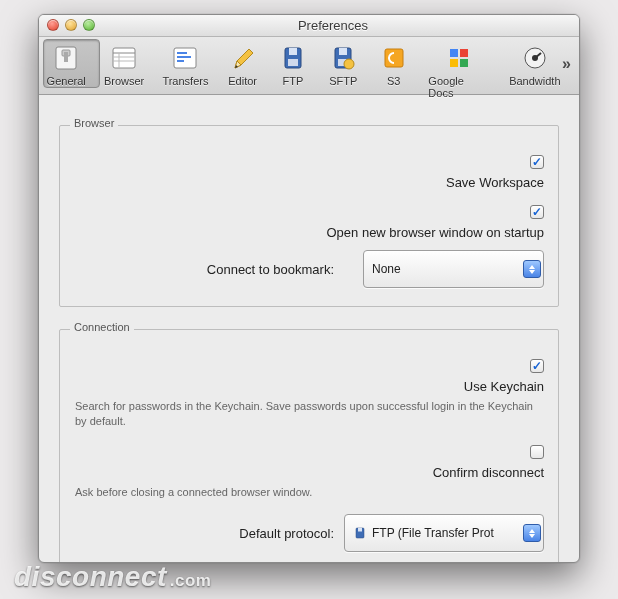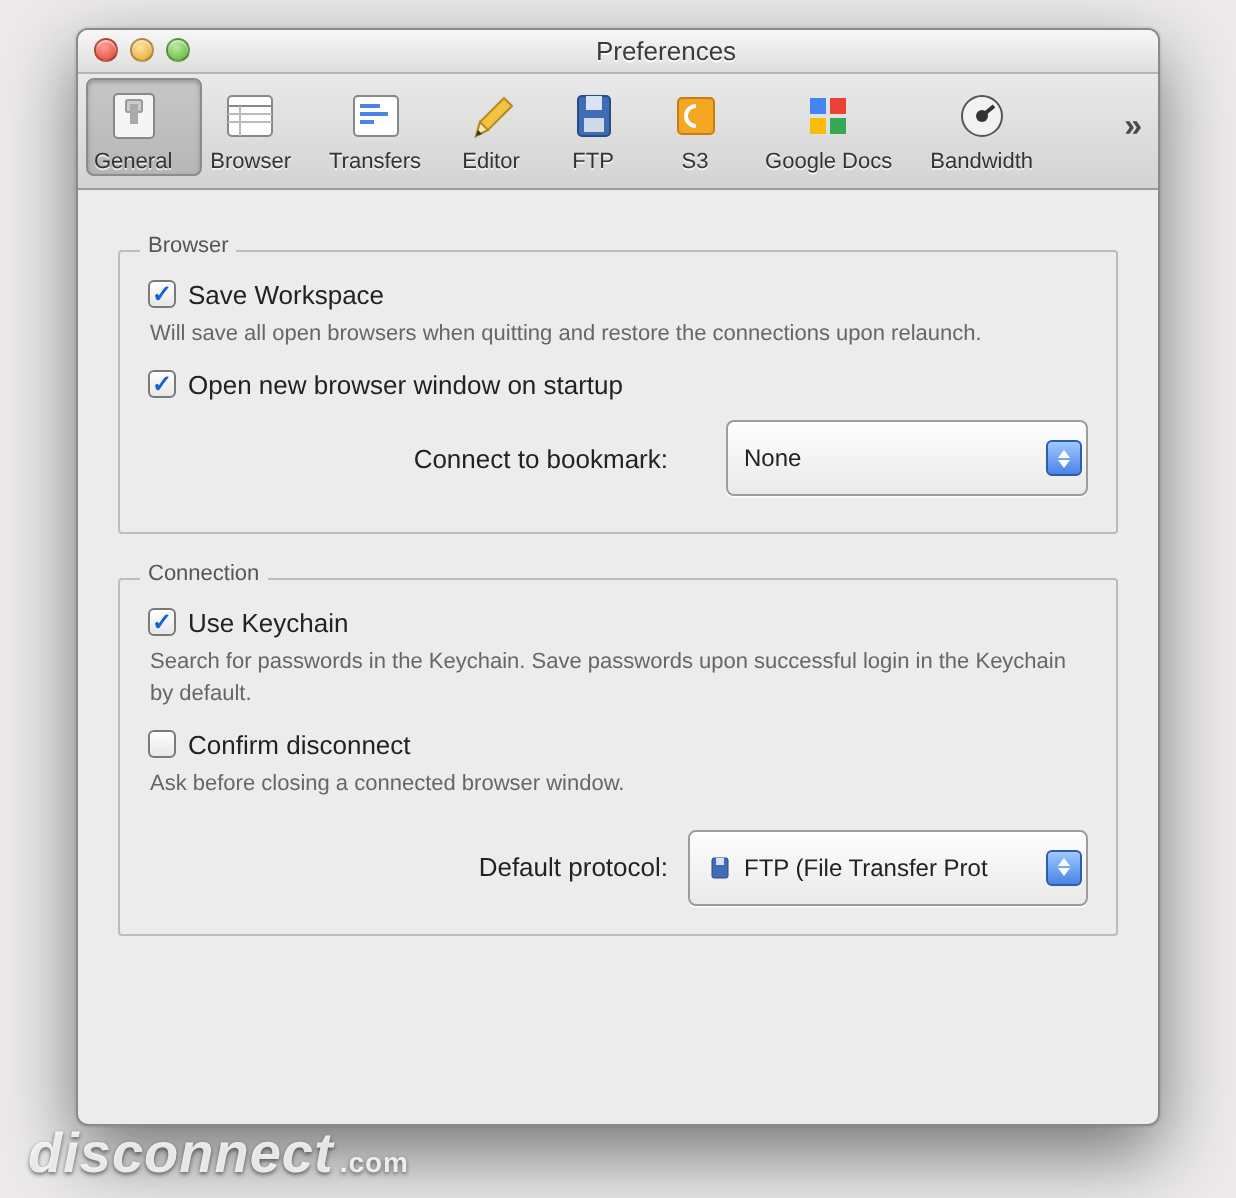--- a/index.html
+++ b/index.html
@@ -86,21 +86,21 @@
     margin-top:14px;
   }
   .group-label {
     position:absolute;
     top:-9px; left:10px;
     font-size:11px;
     color:#555;
     background:#ececec;
     padding:0 4px;
   }
-  .chk-row { display:flex; align-items:flex-start; gap:6px; margin-top:0;}
+  .chk-row { display:flex; align-items:flex-end; gap:6px; margin-top:15px;flex-direction:column;}
   .chk {
     width:14px; height:14px;
     border:1px solid #7a7a7a;
     border-radius:3px;
     background:linear-gradient(#fff,#e7e7e7);
     display:inline-flex; align-items:center; justify-content:center;
     box-shadow:inset 0 1px 0 #fff;
     flex-shrink:0;
   }
   .chk.checked::after{
@@ -159,21 +159,21 @@
     position:absolute;
     left:14px; bottom:6px;
     font-size:28px;
     font-weight:700;
     letter-spacing:0.5px;
     color:rgba(255,255,255,0.85);
     text-shadow:0 1px 2px rgba(0,0,0,0.55);
     font-style:italic;
     font-family: Arial, sans-serif;
   }
-  .watermark .com { font-size:14px; font-style:normal; margin-left:3px;}
+  .watermark .com { font-size:17px; font-style:normal; margin-left:3px;}
 
   
 </style>
 </head>
 <body>
 
 <div class="window">
   <div class="titlebar">
     <div class="traffic">
       <div class="btn close-btn"></div>
@@ -230,20 +230,31 @@
     <div class="tb-item" style="min-width:38px">
       <div class="tb-icon">
         <svg width="28" height="28" viewBox="0 0 28 28">
           <rect x="6" y="4" width="16" height="20" rx="2" fill="#3f6db5" stroke="#2a4a80"></rect>
           <rect x="10" y="4" width="8" height="7" fill="#d8e3f5"></rect>
           <rect x="9" y="15" width="10" height="7" fill="#cfd9ec"></rect>
         </svg>
       </div>
       <span class="tb-label">FTP</span>
     </div>
+    <div class="tb-item" style="min-width:38px">
+      <div class="tb-icon">
+        <svg width="28" height="28" viewBox="0 0 28 28">
+          <rect x="6" y="4" width="16" height="20" rx="2" fill="#3f6db5" stroke="#2a4a80"></rect>
+          <rect x="10" y="4" width="8" height="7" fill="#d8e3f5"></rect>
+          <rect x="9" y="15" width="10" height="7" fill="#cfd9ec"></rect>
+          <circle cx="20" cy="20" r="5" fill="#f4c242" stroke="#b58a1e"></circle>
+        </svg>
+      </div>
+      <span class="tb-label">SFTP</span>
+    </div>
     <div class="tb-item" style="min-width:34px">
       <div class="tb-icon">
         <svg width="28" height="28" viewBox="0 0 28 28">
           <rect x="5" y="5" width="18" height="18" rx="2" fill="#f5a623" stroke="#c77f10"></rect>
           <path d="M14 9 a4 4 0 1 0 0 10" fill="none" stroke="#fff" stroke-width="2"></path>
         </svg>
       </div>
       <span class="tb-label">S3</span>
     </div>
     <div class="tb-item tb-wide">
@@ -272,21 +283,20 @@
 
   <div class="content">
 
     <div class="group">
       <span class="group-label">Browser</span>
 
       <div class="chk-row">
         <span class="chk checked"></span>
         <span class="chk-label">Save Workspace</span>
       </div>
-      <div class="help">Will save all open browsers when quitting and restore the connections upon relaunch.</div>
 
       <div class="chk-row">
         <span class="chk checked"></span>
         <span class="chk-label">Open new browser window on startup</span>
       </div>
 
       <div class="inline-row" style="margin-top:10px;gap:29px;">
         <div class="rlabel" style="width:260px;">Connect to bookmark:</div>
         <div class="popup" style="flex:1">
           <span class="txt">None</span>

